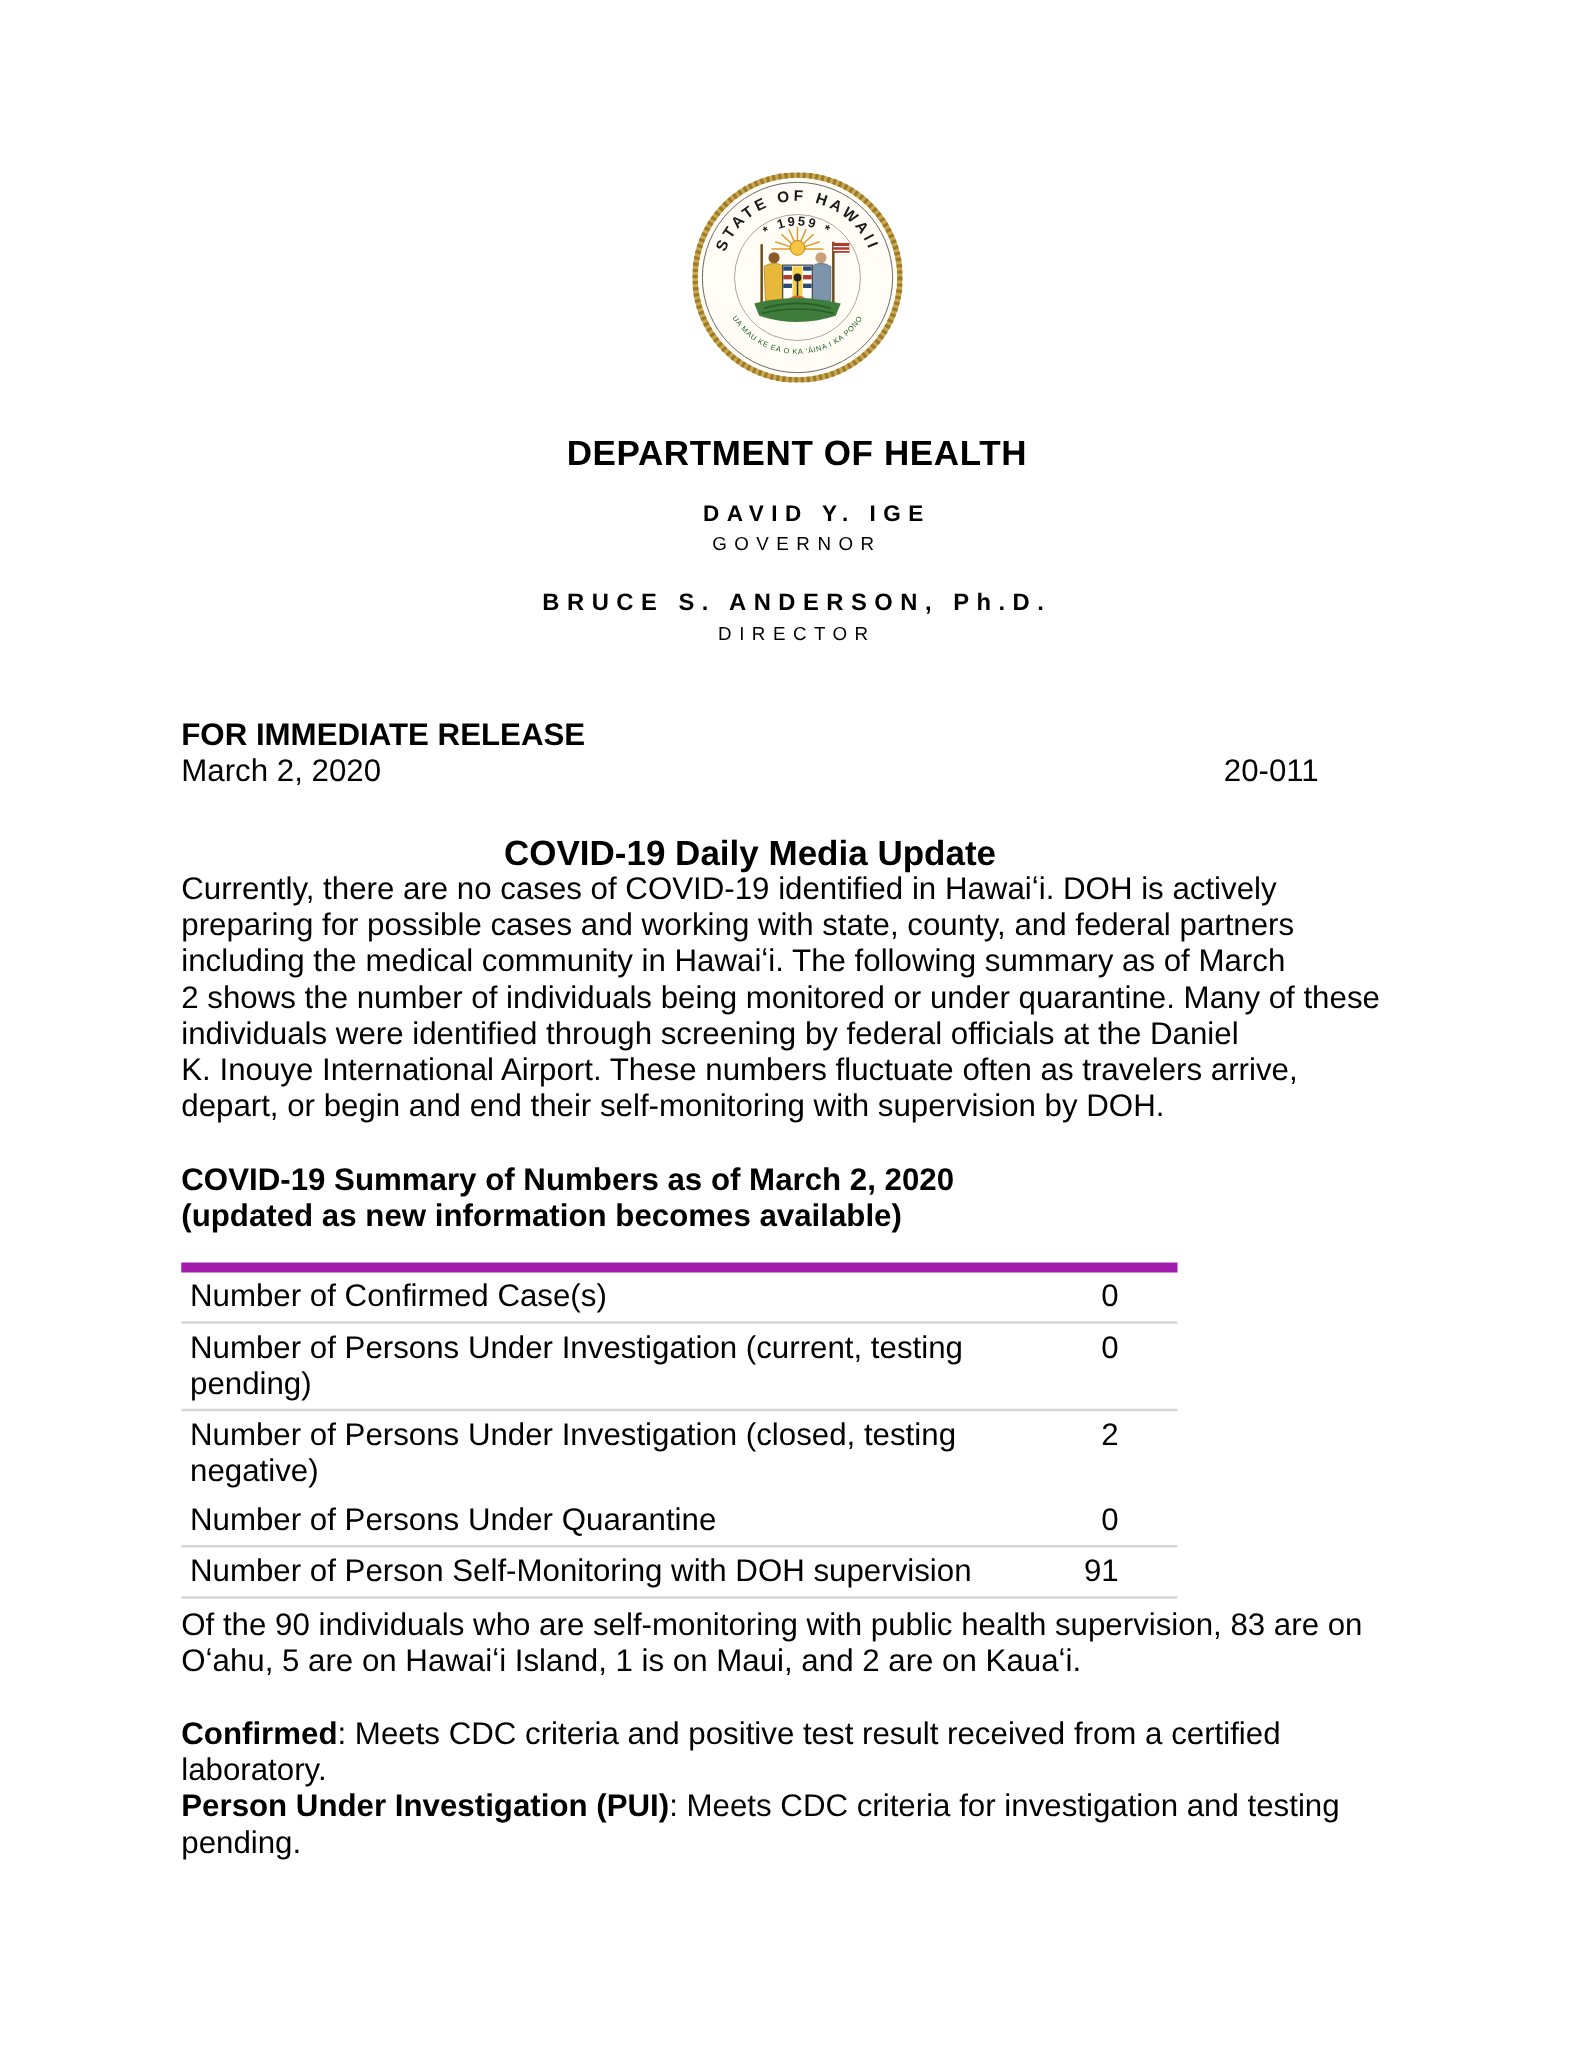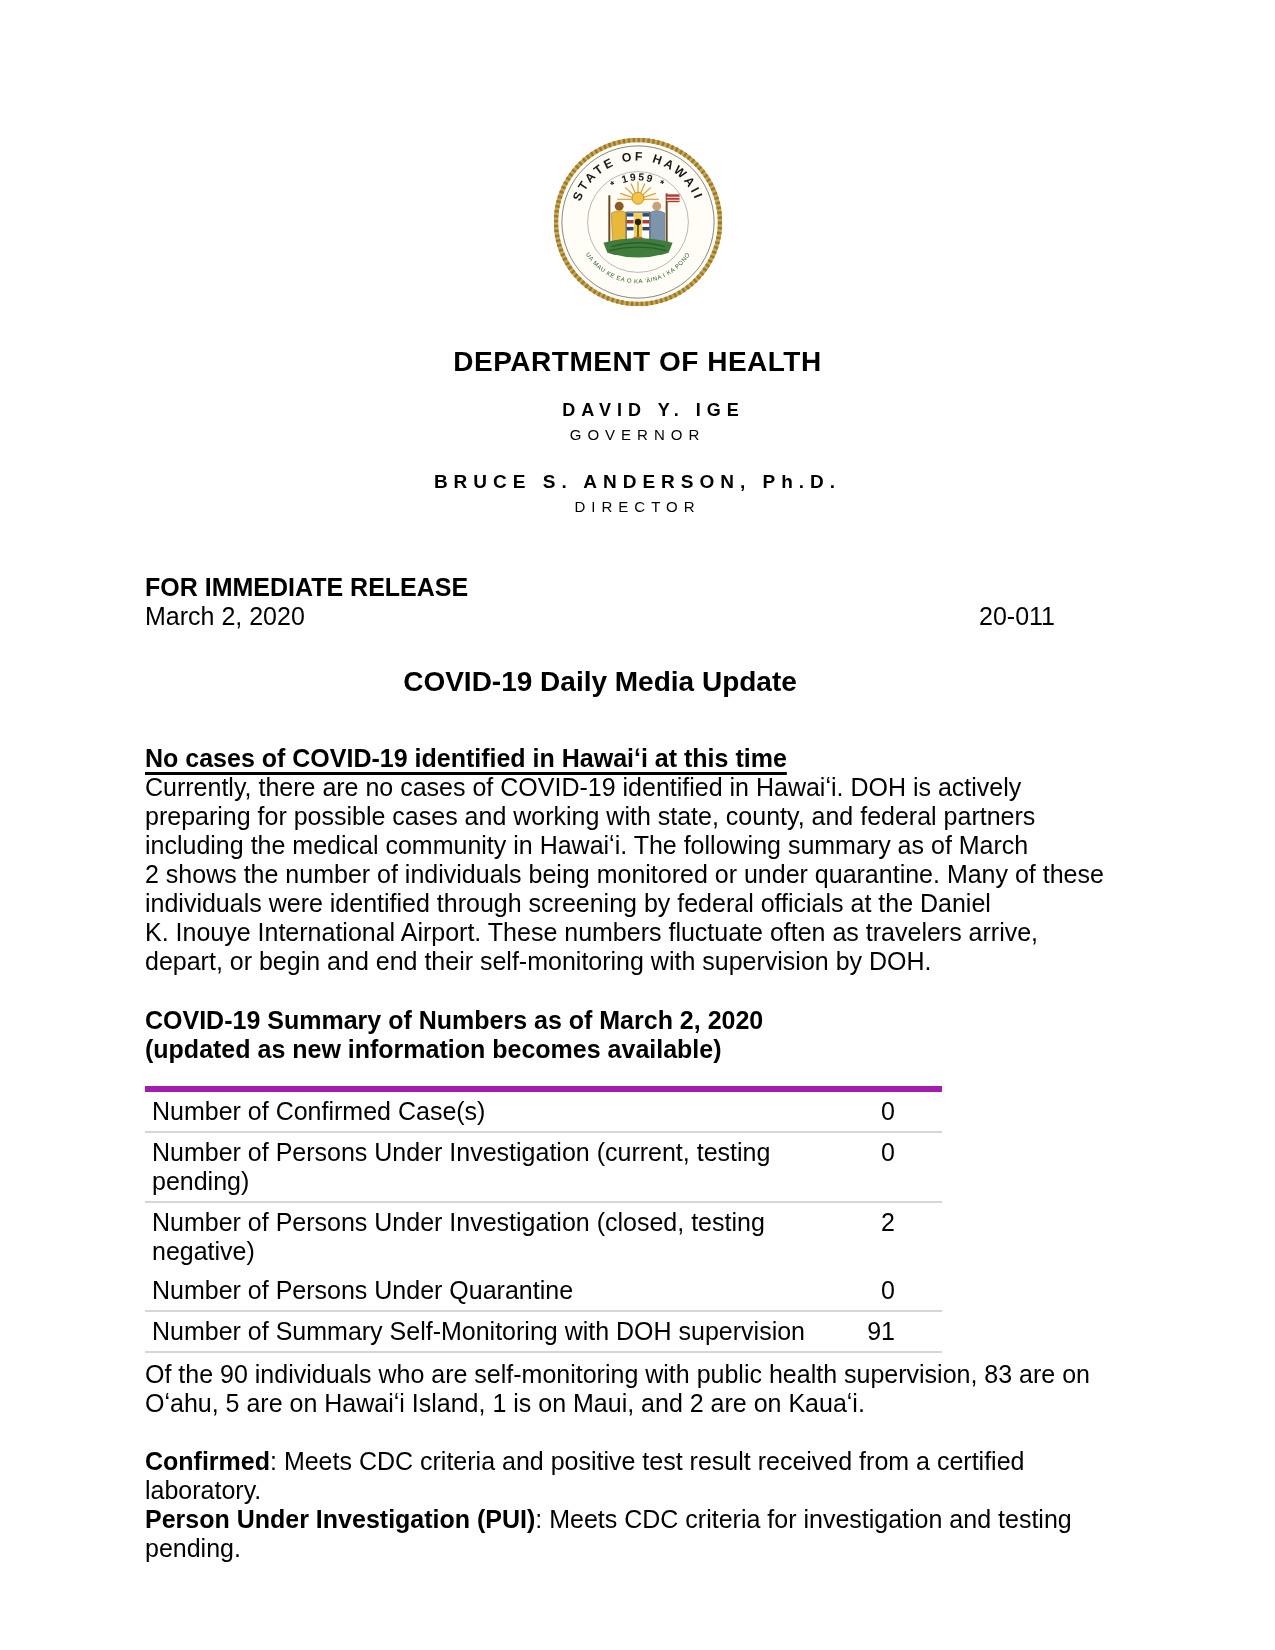--- a/index.html
+++ b/index.html
@@ -22,21 +22,21 @@
   .content { margin-left: 145px; width: 910px; font-size: 25px; line-height: 29px; }
   .release-label { margin-top: 58px; font-weight: bold; }
   .release-row { display: flex; justify-content: space-between; }
   .doc-title { margin: 36px 0 0 0; text-align: center; font-size: 28px; font-weight: bold; }
   .headline {
     margin-top: 48px; font-weight: bold;
     text-decoration: underline; text-decoration-thickness: 2.5px; text-underline-offset: 5px;
   }
   .para { }
   .summary-heading { margin-top: 30px; font-weight: bold; }
-  .stable { margin-top: 22px; width: 797px; border-top: 6px solid #a21caf; }
+  .stable { margin-top: 22px; width: 797px; border-top: 8px solid #a21caf; }
   .srow { display: flex; border-bottom: 2px solid #d6d6d6; padding: 5px 47px 5px 7px; }
   .srow.noline { border-bottom: none; }
   .slabel { flex: 1; }
   .sval { text-align: right; min-width: 40px; }
   .note { margin-top: 7px; }
   .definitions { margin-top: 29px; }
   .line { white-space: nowrap; }
 </style>
 </head>
 <body>
@@ -128,21 +128,20 @@
   <div class="content">
 
     <div class="release-label">FOR IMMEDIATE RELEASE</div>
     <div class="release-row">
       <span>March 2, 2020</span>
       <span>20-011</span>
     </div>
 
     <div class="doc-title">COVID-19 Daily Media Update</div>
 
-    <div class="headline">No cases of COVID-19 identified in Hawaiʻi at this time</div>
 
     <div class="para">
       <div class="line">Currently, there are no cases of COVID-19 identified in Hawaiʻi. DOH is actively</div>
       <div class="line">preparing for possible cases and working with state, county, and federal partners</div>
       <div class="line">including the medical community in Hawaiʻi. The following summary as of March</div>
       <div class="line">2 shows the number of individuals being monitored or under quarantine. Many of these</div>
       <div class="line">individuals were identified through screening by federal officials at the Daniel</div>
       <div class="line">K. Inouye International Airport. These numbers fluctuate often as travelers arrive,</div>
       <div class="line">depart, or begin and end their self-monitoring with supervision by DOH.</div>
     </div>
@@ -163,21 +162,21 @@
       </div>
       <div class="srow noline">
         <span class="slabel">Number of Persons Under Investigation (closed, testing negative)</span>
         <span class="sval">2</span>
       </div>
       <div class="srow">
         <span class="slabel">Number of Persons Under Quarantine</span>
         <span class="sval">0</span>
       </div>
       <div class="srow">
-        <span class="slabel">Number of Summary Self-Monitoring with DOH supervision</span>
+        <span class="slabel">Number of Person Self-Monitoring with DOH supervision</span>
         <span class="sval">91</span>
       </div>
     </div>
 
     <div class="note">
       <div class="line">Of the 90 individuals who are self-monitoring with public health supervision, 83 are on</div>
       <div class="line">Oʻahu, 5 are on Hawaiʻi Island, 1 is on Maui, and 2 are on Kauaʻi.</div>
     </div>
 
     <div class="definitions">

